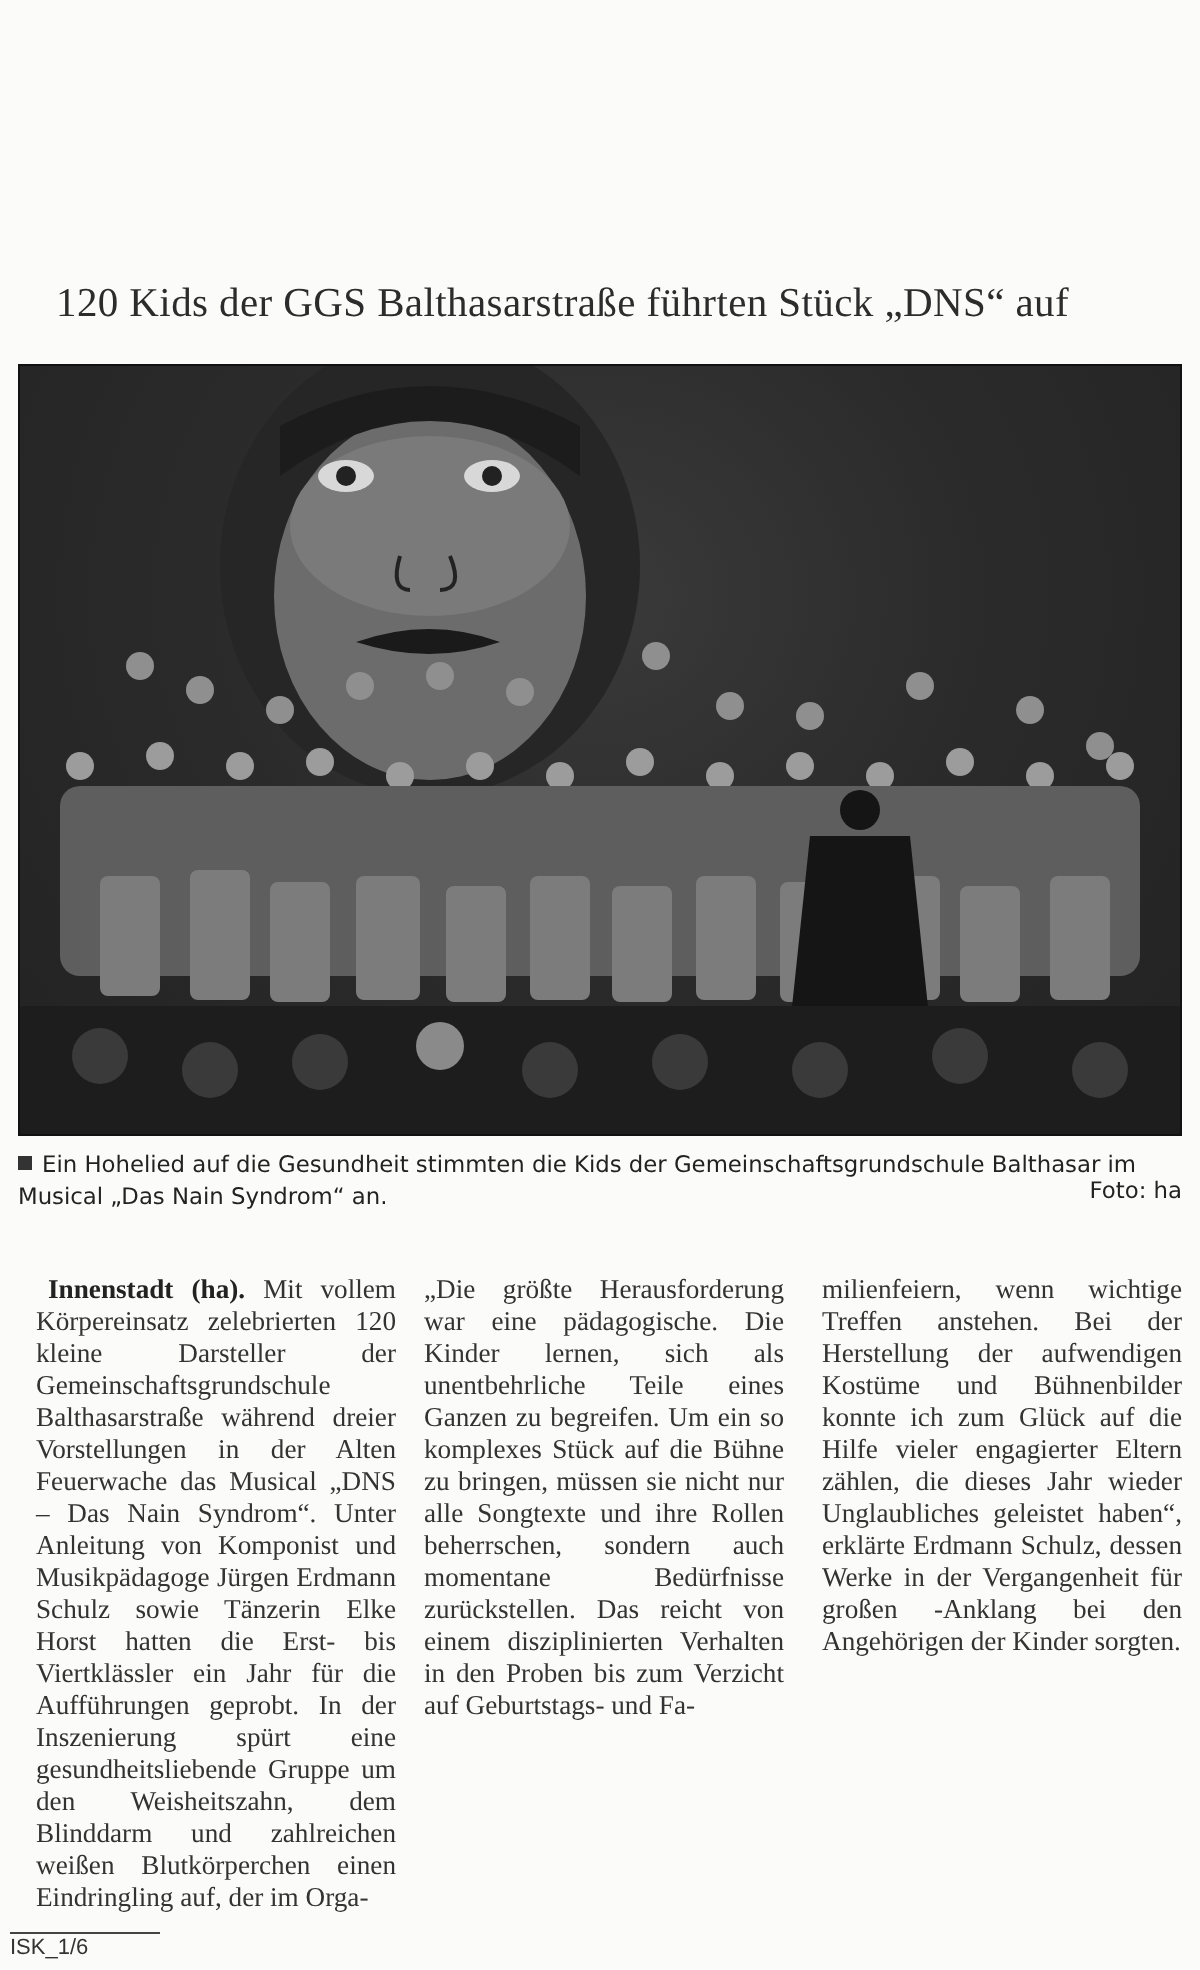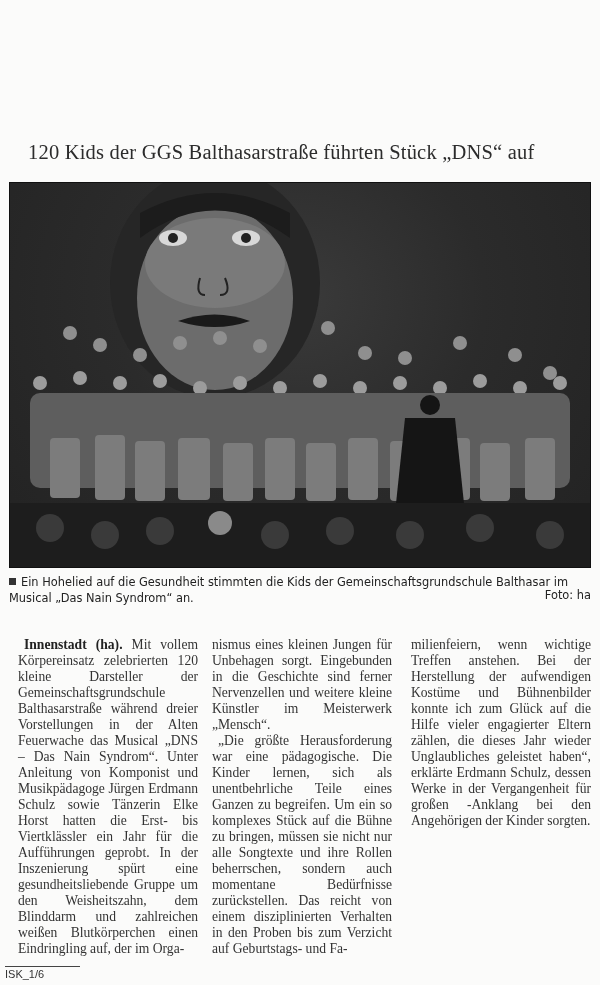--- a/index.html
+++ b/index.html
@@ -223,21 +223,20 @@
 <div class="caption">
   <span class="bullet"></span><span>Ein Hohelied auf die Gesundheit stimmten die Kids der Gemeinschaftsgrundschule Balthasar im Musical „Das Nain Syndrom“ an.</span>
   <span class="credit">Foto: ha</span>
 </div>
 
 <div class="columns">
   <div class="col col1">
     <p><span class="lead">Innenstadt (ha).</span> <span>Mit vollem Körpereinsatz zelebrierten 120 kleine Darsteller der Gemeinschaftsgrundschule Balthasarstraße während dreier Vorstellungen in der Alten Feuerwache das Musical „DNS – Das Nain Syndrom“. Unter Anleitung von Komponist und Musikpädagoge Jürgen Erdmann Schulz sowie Tänzerin Elke Horst hatten die Erst- bis Viertklässler ein Jahr für die Aufführungen geprobt. In der Inszenierung spürt eine gesundheitsliebende Gruppe um den Weisheitszahn, dem Blinddarm und zahlreichen weißen Blutkörperchen einen Eindringling auf, der im Orga-</span></p>
   </div>
   <div class="col col2">
-    <p>nismus eines kleinen Jungen für Unbehagen sorgt. Eingebunden in die Geschichte sind ferner Nervenzellen und weitere kleine Künstler im Meisterwerk „Mensch“.</p>
     <p>„Die größte Herausforderung war eine pädagogische. Die Kinder lernen, sich als unentbehrliche Teile eines Ganzen zu begreifen. Um ein so komplexes Stück auf die Bühne zu bringen, müssen sie nicht nur alle Songtexte und ihre Rollen beherrschen, sondern auch momentane Bedürfnisse zurückstellen. Das reicht von einem disziplinierten Verhalten in den Proben bis zum Verzicht auf Geburtstags- und Fa-</p>
   </div>
   <div class="col col3">
     <p>milienfeiern, wenn wichtige Treffen anstehen. Bei der Herstellung der aufwendigen Kostüme und Bühnenbilder konnte ich zum Glück auf die Hilfe vieler engagierter Eltern zählen, die dieses Jahr wieder Unglaubliches geleistet haben“, erklärte Erdmann Schulz, dessen Werke in der Vergangenheit für großen -Anklang bei den Angehörigen der Kinder sorgten.</p>
   </div>
 </div>
 
 <div class="footer-rule"></div>
 <div class="footer-label">ISK_1/6</div>
 

